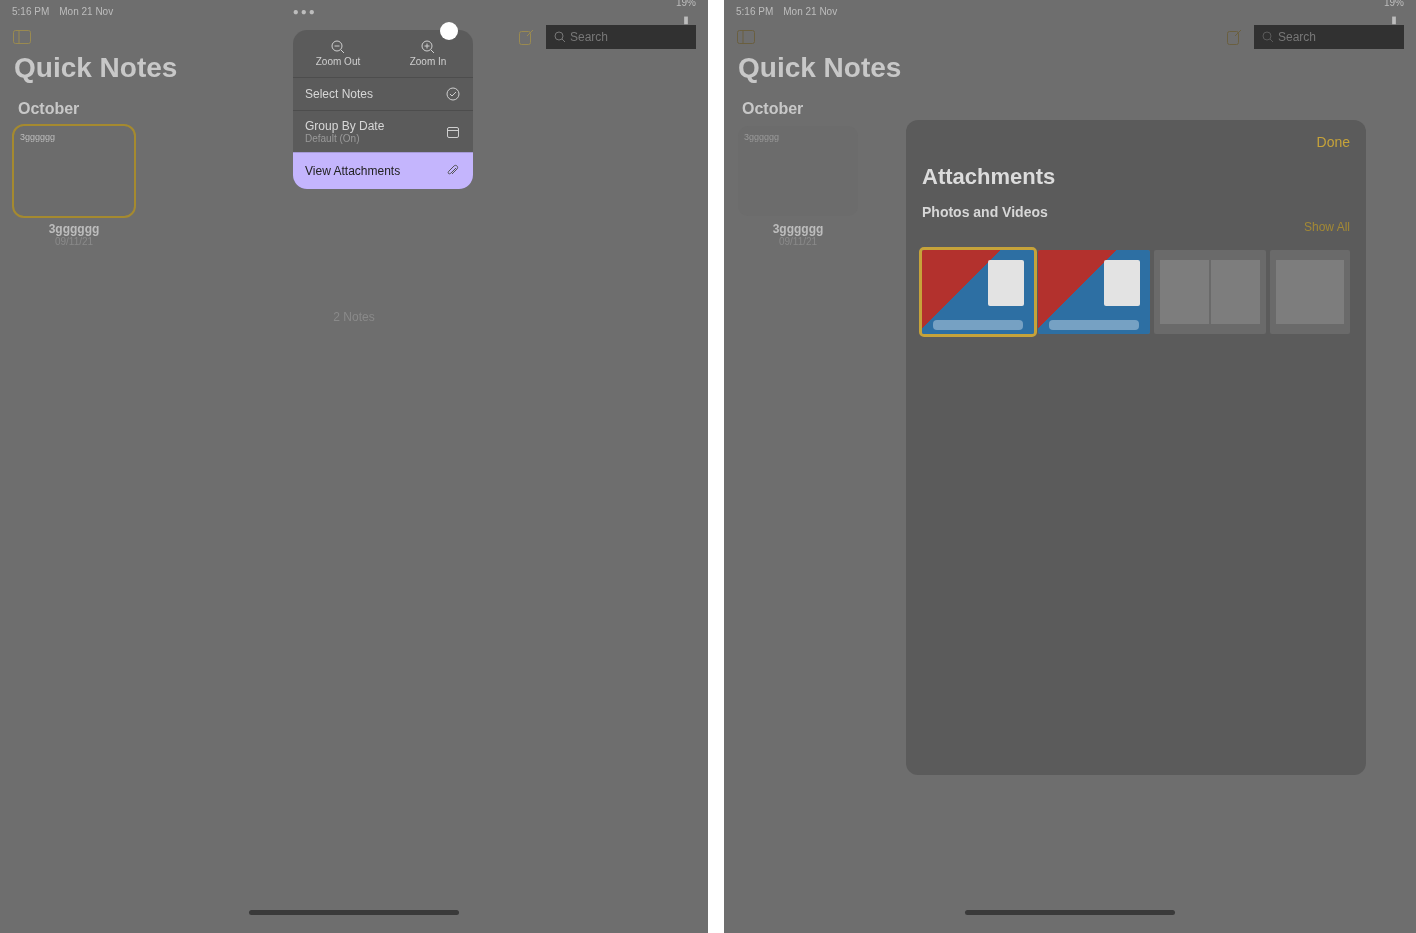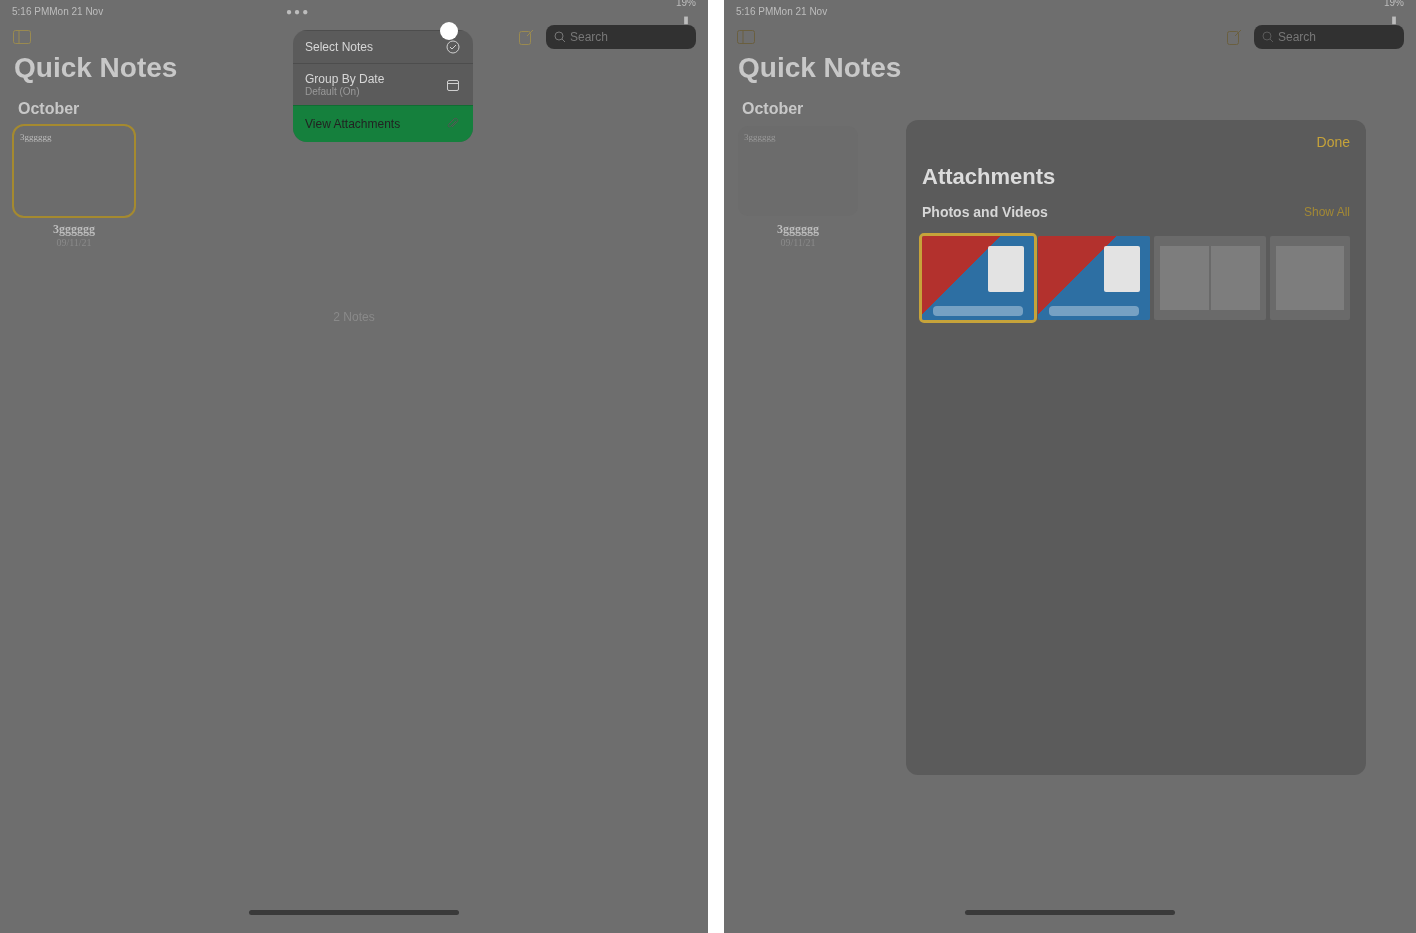--- a/index.html
+++ b/index.html
@@ -29,37 +29,37 @@
   }
   .status-bar {
     position: absolute; top: 0; left: 0; right: 0;
     height: 22px;
     display: flex; align-items: center;
     padding: 0 12px;
     font-size: 10px;
     color: #bdbdbd;
     z-index: 3;
   }
-  .status-bar .left { display: flex; }
+  .status-bar .left { display: flex; gap: 10px; }
   .status-bar .right { margin-left: auto; display: flex; gap: 6px; align-items: center; flex-direction: column; }
   .status-bar .ellipsis { margin: 0 auto; letter-spacing: 2px; }
   .panel.p2 .status-bar .ellipsis { visibility: hidden; }
   .toolbar {
     position: absolute; top: 22px; left: 0; right: 0;
     height: 30px;
     display: flex; align-items: center;
     padding: 0 12px;
     z-index: 2;
     color: #9a8a50;
   }
   .toolbar .icon-btn { width: 20px; height: 20px; display:flex; align-items:center; justify-content:center; }
   .toolbar .spacer { flex: 1; }
   .searchbox {
     background: rgba(0,0,0,0.55);
-    border-radius: 8px;
+    border-radius: 0;
     height: 24px;
     display: flex; align-items: center;
     padding: 0 8px;
     color: #777;
     font-size: 12px;
     min-width: 150px;
   }
   .searchbox svg { margin-right: 4px; }
   .page-title {
     position: absolute;
@@ -73,21 +73,20 @@
     top: 100px; left: 18px;
     font-size: 16px; font-weight: 600;
     color: #c8c8c8;
     z-index: 2;
   }
   .note-grid {
     position: absolute;
     top: 126px; left: 14px; right: 14px;
     display: flex; gap: 12px;
     z-index: 2;
-    font-family: Liberation Serif, serif;
   }
   .note-card .thumb {
     width: 120px; height: 90px;
     background: #6c6c6c;
     border-radius: 10px;
   }
   .note-card.selected .thumb { outline: 2px solid #a58a2f; }
   .note-card .thumb.screenshot { background: #5f5f5f; position:relative; }
   .note-card .thumb.screenshot::before {
     content:""; position:absolute; top:6px; left:6px; right:6px; bottom:6px;
@@ -147,21 +146,21 @@
   .popover .zoom-btn {
     flex:1; text-align:center;
     font-size: 10px; color:#cfcfcf;
     display:flex; flex-direction:column; align-items:center; gap:2px;
     padding: 4px 0;
   }
   .popover .row .label-group { display:flex; flex-direction:column; }
   .popover .row .sub { font-size: 10px; color: #9a9a9a; }
   .popover .row .row-icon { margin-left: auto; width: 16px; height: 16px; display:flex; align-items:center; justify-content:center; }
   .popover .row.hl {
-    background: #15803d;
+    background: #c4b5fd;
     color: #222;
     border-top: 1px solid rgba(0,0,0,0.15);
     padding: 10px 12px;
   }
   .popover .row.hl svg path { stroke:#555; }
 
   
   .sheet {
     position: absolute;
     top: 120px; right: 50px;
@@ -179,23 +178,24 @@
   .sheet .done {
      margin-left:auto;
      color: #c6a33a;
      font-size: 14px;
   }
   .sheet .sheet-title {
      font-size: 22px; font-weight: 700; color: #dcdcdc;
      margin-bottom: 14px;
   }
   .sheet .sheet-section-head {
-     display:flex; align-items:center;
+     display:flex; 
      font-size: 14px; font-weight:600;
      margin-bottom: 16px;
+     flex-direction: column;
   }
   .sheet .show-all { margin-left:auto; font-size:12px; color:#a38935; font-weight:400;}
   .att-row { display:flex; gap:4px; }
   .att {
     width: 112px; height: 84px;
     border-radius: 2px;
     background: #6a6a6a;
     position: relative;
     overflow: hidden;
   }
@@ -269,20 +269,39 @@
          <div style="padding:6px; font-size:9px; color:#bdbdbd;">3gggggg</div>
       </div>
       <div class="title">3gggggg</div>
       <div class="date">09/11/21</div>
     </div>
   </div>
 
   <div class="count">2 Notes</div>
 
   <div class="popover">
+    <div class="zoom-row">
+      <div class="zoom-btn">
+        <svg width="14" height="14" viewBox="0 0 14 14">
+            <circle cx="6" cy="6" r="5" fill="none" stroke="#cfcfcf"></circle>
+            <line x1="3.5" y1="6" x2="8.5" y2="6" stroke="#cfcfcf"></line>
+            <line x1="10" y1="10" x2="13" y2="13" stroke="#cfcfcf"></line>
+          </svg>
+        <span>Zoom Out</span>
+      </div>
+      <div class="zoom-btn">
+        <svg width="14" height="14" viewBox="0 0 14 14">
+            <circle cx="6" cy="6" r="5" fill="none" stroke="#cfcfcf"></circle>
+            <line x1="3.5" y1="6" x2="8.5" y2="6" stroke="#cfcfcf"></line>
+            <line x1="6" y1="3.5" x2="6" y2="8.5" stroke="#cfcfcf"></line>
+            <line x1="10" y1="10" x2="13" y2="13" stroke="#cfcfcf"></line>
+          </svg>
+        <span>Zoom In</span>
+      </div>
+    </div>
     <div class="row">
       <span>Select Notes</span>
       <span class="row-icon">
         <svg width="14" height="14" viewBox="0 0 14 14">
             <circle cx="7" cy="7" r="6" fill="none" stroke="#cfcfcf"></circle>
             <path d="M4 7 L6 9 L10 5" fill="none" stroke="#cfcfcf"></path>
           </svg>
       </span>
     </div>
     <div class="row">

